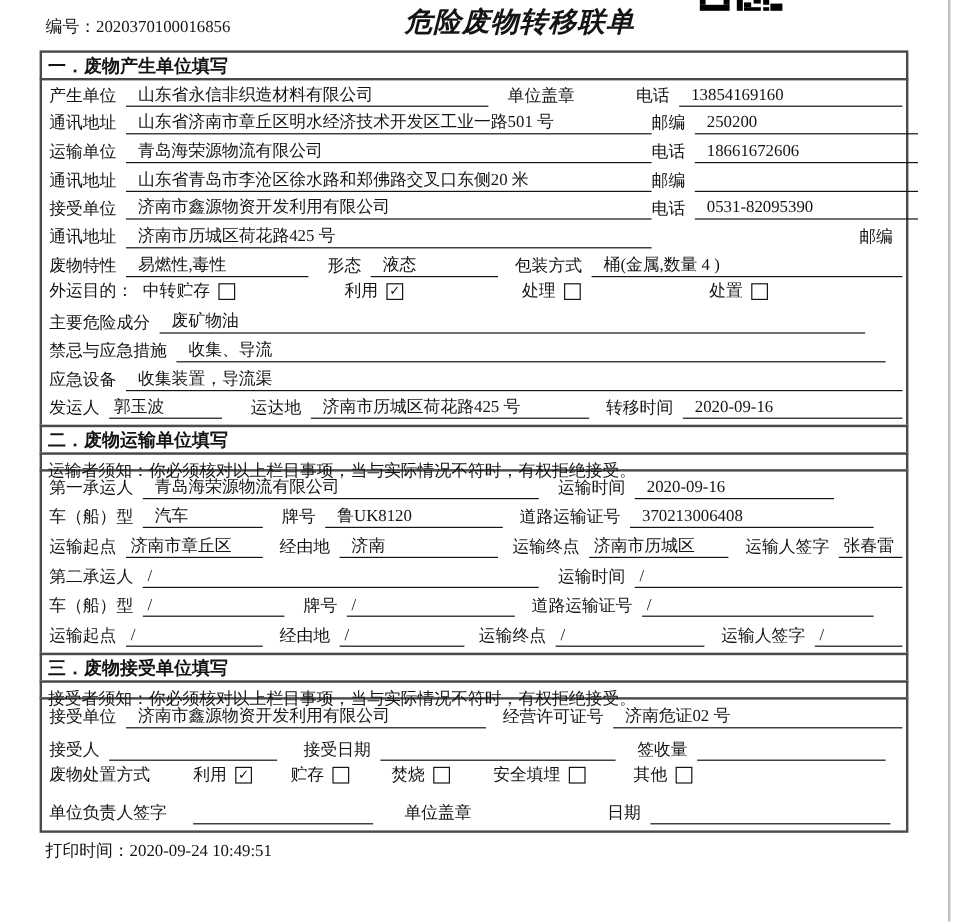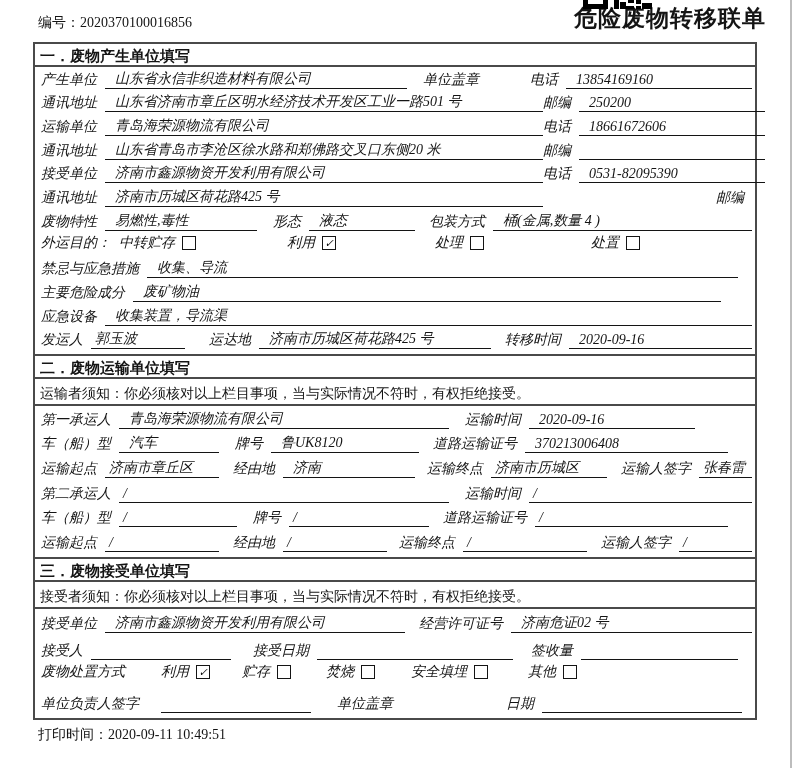--- a/index.html
+++ b/index.html
@@ -7,29 +7,29 @@
     width:796px;height:768px;overflow:hidden;background:#ffffff;
     font-family:"Liberation Serif","DejaVu Serif",serif;
     color:#141414;font-size:14px;
     position:relative;
   }
   .page{position:relative;width:796px;height:768px;}
   .page-edge{position:absolute;left:790px;top:0;width:2px;height:768px;background:#bdbdbd;}
   
   .doc-header{position:relative;height:42px;}
   .serial{position:absolute;left:38px;top:14px;font-size:14px;white-space:nowrap;}
-  .title{position:absolute;left:100px;right:30px;top:3px;text-align:right;font-size:23px;font-weight:bold;letter-spacing:1px;}
+  .title{position:absolute;left:100px;right:30px;top:3px;text-align:center;font-size:23px;font-weight:bold;letter-spacing:1px;font-style:italic;}
   .qr{position:absolute;left:583px;top:0;}
   
   .form{margin-left:33px;width:724px;box-sizing:border-box;border-radius:12px;}
   .blk{box-sizing:border-box;border:2px solid #4a4a4a;margin-top:-2px;background:#fff;}
   .blk:first-child{margin-top:0;}
   .sec-head{height:25px;line-height:21px;padding:2px 0 0 5px;font-weight:bold;font-size:15px;}
-  .note{height:29px;line-height:29px;padding-left:5px;white-space:nowrap;}
-  .sec-body{padding:1px 0 2px 0;font-style:italic;}
+  .note{height:16px;line-height:29px;padding-left:5px;white-space:nowrap;}
+  .sec-body{padding:1px 0 2px 0;}
   .row{display:flex;align-items:flex-end;padding:0 3px 3px 6px;box-sizing:border-box;}
   .s1 .row{height:23.7px;}
   .s2 .row{height:24.6px;}
   .s3 .row{height:26.6px;}
   .lbl{white-space:nowrap;margin-right:8px;flex:0 0 auto;}
   .fld{border-bottom:1px solid #141414;white-space:nowrap;padding:0 4px 0 10px;box-sizing:border-box;flex:0 0 auto;overflow:hidden;}
   .fld.ctr{text-align:left;padding:0 4px;}
   .fld.fx{flex:1 1 auto;}
   .sp{flex:1 1 auto;}
   .stamp{white-space:nowrap;margin-left:16px;}
@@ -128,26 +128,26 @@
         <span class="opt" style="margin-left:99px">
           <span>处理</span>
           <span class="cbox"></span>
         </span>
         <span class="opt" style="margin-left:107px">
           <span>处置</span>
           <span class="cbox"></span>
         </span>
       </div>
       <div class="row">
+        <span class="lbl">主要危险成分</span>
+        <span class="fld" style="width:588px">废矿物油</span>
+      </div>
+      <div class="row">
         <span class="lbl">禁忌与应急措施</span>
         <span class="fld fx" style="margin-right:14px">收集、导流</span>
-      </div>
-      <div class="row">
-        <span class="lbl">主要危险成分</span>
-        <span class="fld" style="width:588px">废矿物油</span>
       </div>
       <div class="row">
         <span class="lbl">应急设备</span>
         <span class="fld fx">收集装置，导流渠</span>
       </div>
       <div class="row">
         <span class="lbl">发运人</span>
         <span class="fld ctr" style="width:94px">郭玉波</span>
         <span class="lbl" style="margin-left:24px">运达地</span>
         <span class="fld" style="width:232px">济南市历城区荷花路425 号</span>
@@ -255,16 +255,16 @@
         <span class="fld" style="width:150px;margin-left:14px"></span>
         <span class="lbl" style="margin-left:26px">单位盖章</span>
         <span class="sp"></span>
         <span class="lbl">日期</span>
         <span class="fld" style="width:200px;margin-right:10px"></span>
       </div>
     </div>
 
   </div>
 
-  <div class="print-line"><span>打印时间：</span><span>2020-09-11 10:49:51</span></div>
+  <div class="print-line"><span>打印时间：</span><span>2020-09-24 10:49:51</span></div>
 
   <div class="page-edge"></div>
 </div>
 
 </body></html>

